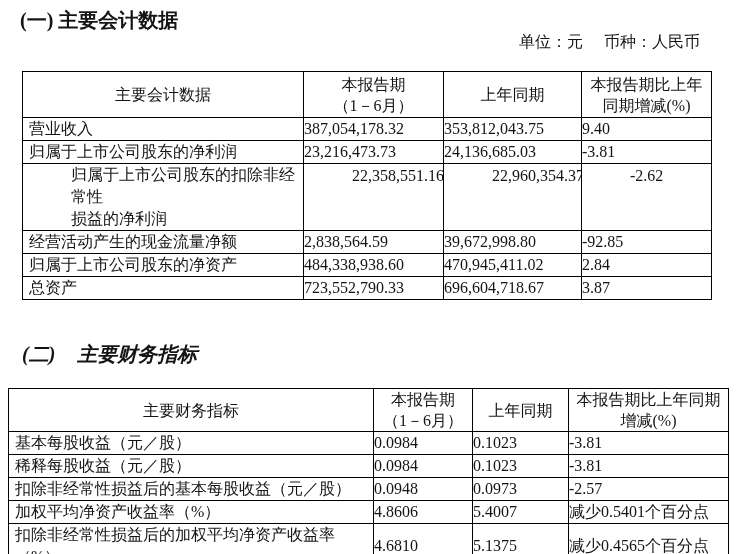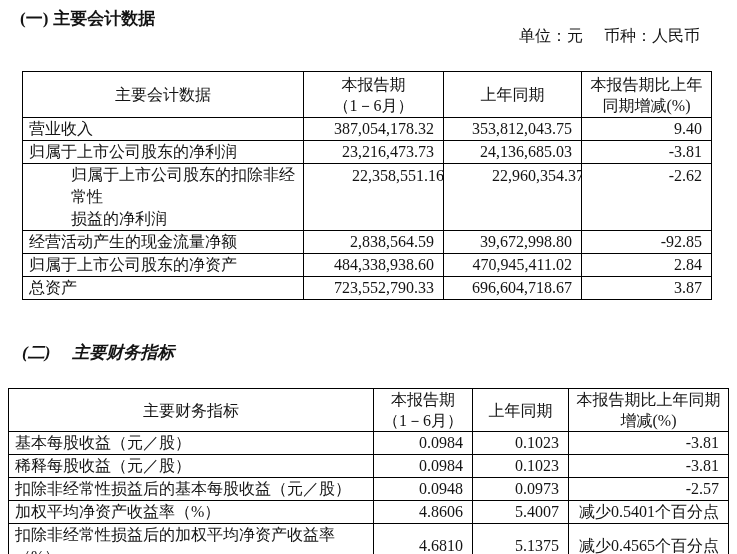--- a/index.html
+++ b/index.html
@@ -11,31 +11,31 @@
   }
   .page {
     position: relative;
     width: 737px; height: 554px;
     background: #ffffff;
     overflow: hidden;
   }
   .sec-heading {
     position: absolute;
     left: 20px;
-    font-size: 17px;
+    font-size: 20px;
     font-weight: bold;
     white-space: nowrap;
   }
   .sec-heading-1 { top: 7px; }
   .sec-heading-2 { top: 341px; left: 22px; font-style: italic; }
   .sec-heading-2 .sec-title { margin-left: 22px; }
   .sec-heading-1 .sec-title { margin-left: 5px; }
   .unit-note {
     position: absolute;
-    top: 26px; right: 37px;
+    top: 32px; right: 37px;
     font-size: 16px;
     white-space: nowrap;
   }
   .unit-note .currency { margin-left: 21px; }
   table {
     position: absolute;
     border-collapse: collapse;
     table-layout: fixed;
     font-size: 16px;
   }
@@ -54,21 +54,21 @@
     white-space: pre-line;
   }
   td.lbl {
     text-align: left;
     vertical-align: middle;
     padding-left: 6px;
     line-height: 22px;
     white-space: pre-line;
   }
   td.num {
-    text-align: right;
+    text-align: left;
     vertical-align: middle;
     padding-right: 9px;
     line-height: 22px;
     white-space: nowrap;
   }
   tr.tall td { vertical-align: top; padding-left: 48px; }
   tr.tall td.num { padding-top: 1px; }
   .t1 tr.hrow  { height: 46px; }
   .t1 tr.r     { height: 23px; }
   .t1 tr.tall  { height: 46px; }

